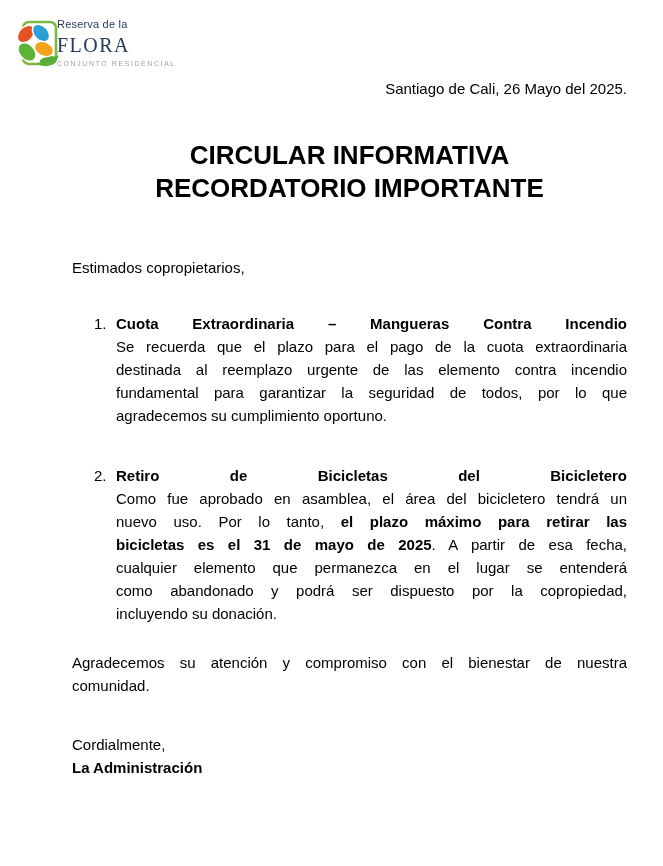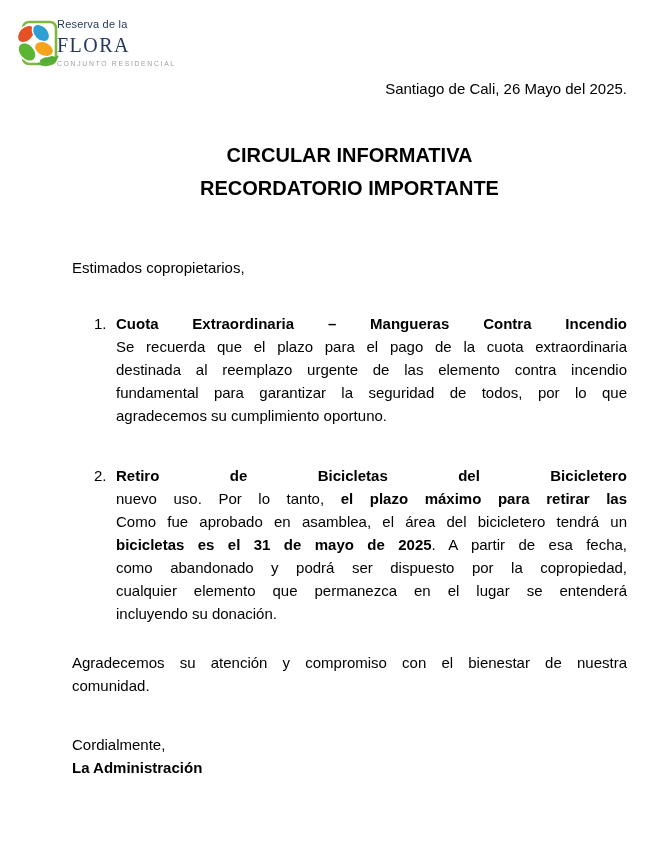--- a/index.html
+++ b/index.html
@@ -51,21 +51,21 @@
     position: absolute;
     inset: 0;
     padding: 0 36px 0 72px;
     display: flow-root;
   }
   .date-line { margin-top: 77px; text-align: right; }
   .doc-title {
     margin-top: 39px;
     text-align: center;
     font-weight: bold;
-    font-size: 20px;
+    font-size: 26px;
     line-height: 33px;
   }
   .greeting { margin-top: 51px; }
   .para { }
   .intro { margin-top: 9px; }
   .closing { margin-top: 26px; }
   .jline { text-align: justify; text-align-last: justify; text-justify: inter-word; }
   .list { margin-top: 33px; }
   .item { position: relative; padding-left: 44px; }
   .item + .item { margin-top: 37px; }
@@ -119,25 +119,25 @@
             <div class="jline"><span>destinada al reemplazo urgente de las elemento contra incendio</span></div>
             <div class="jline"><span>fundamental para garantizar la seguridad de todos, por lo que</span></div>
             <div><span>agradecemos su cumplimiento oportuno.</span></div>
           </div>
       </div>
 
       <div class="item">
         <span class="item-num">2.</span>
         <div class="item-heading">Retiro de Bicicletas del Bicicletero</div>
         <div class="item-body">
+            <div class="jline"><span>Como fue aprobado en asamblea, el área del bicicletero tendrá un</span></div>
             <div class="jline"><span>nuevo uso. Por lo tanto, </span><b>el plazo máximo para retirar las</b></div>
-            <div class="jline"><span>Como fue aprobado en asamblea, el área del bicicletero tendrá un</span></div>
             <div class="jline"><b>bicicletas es el 31 de mayo de 2025</b><span>. A partir de esa fecha,</span></div>
+            <div class="jline"><span>cualquier elemento que permanezca en el lugar se entenderá</span></div>
             <div class="jline"><span>como abandonado y podrá ser dispuesto por la copropiedad,</span></div>
-            <div class="jline"><span>cualquier elemento que permanezca en el lugar se entenderá</span></div>
             <div><span>incluyendo su donación.</span></div>
           </div>
       </div>
 
     </div>
 
     <div class="para closing">
         <div class="jline"><span>Agradecemos su atención y compromiso con el bienestar de nuestra</span></div>
         <div><span>comunidad.</span></div>
       </div>

